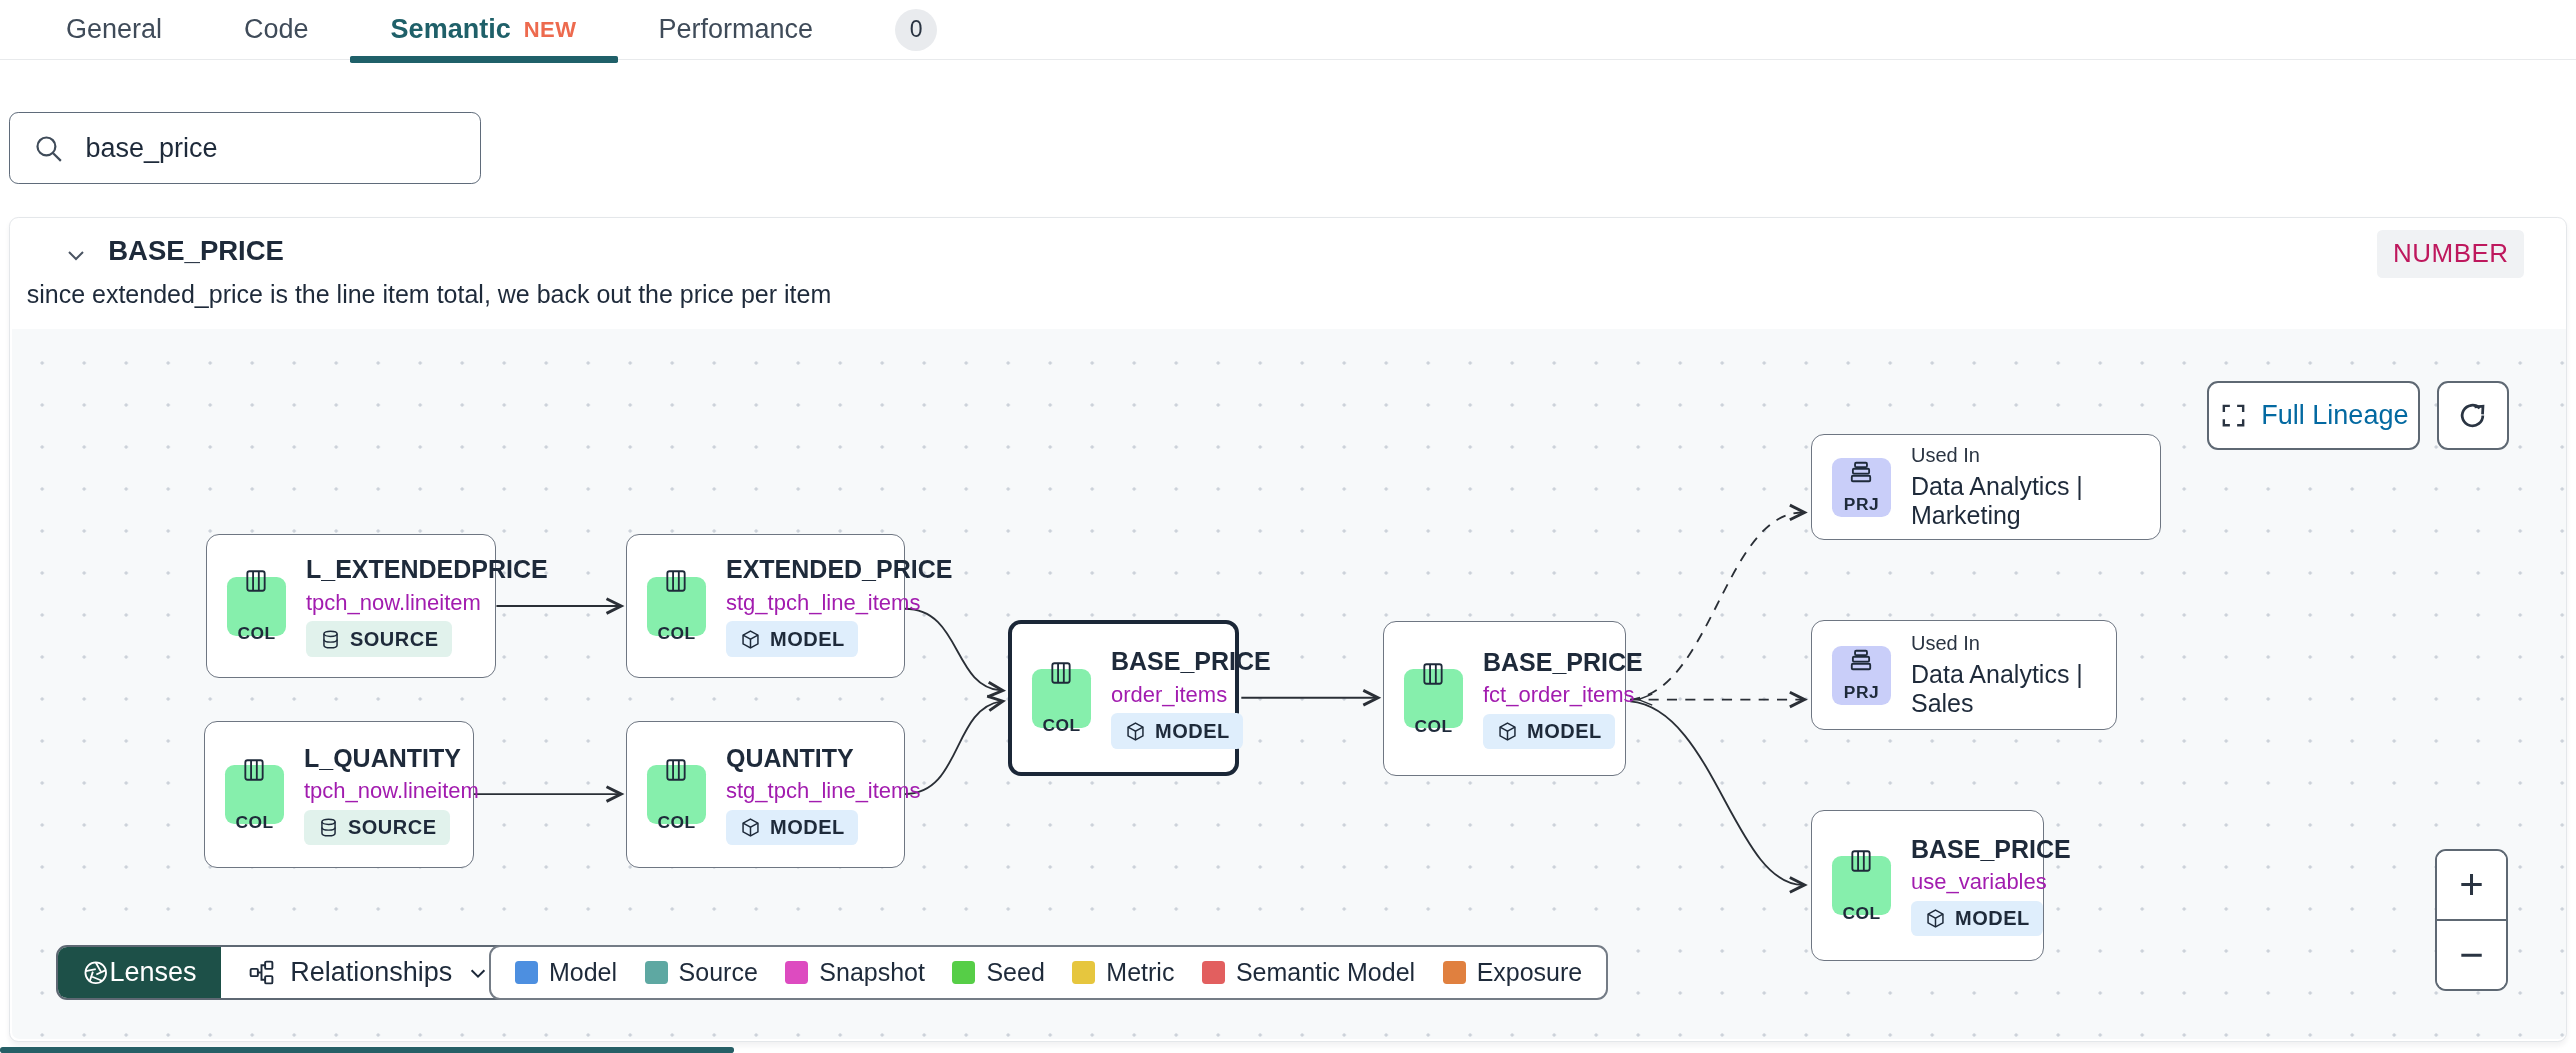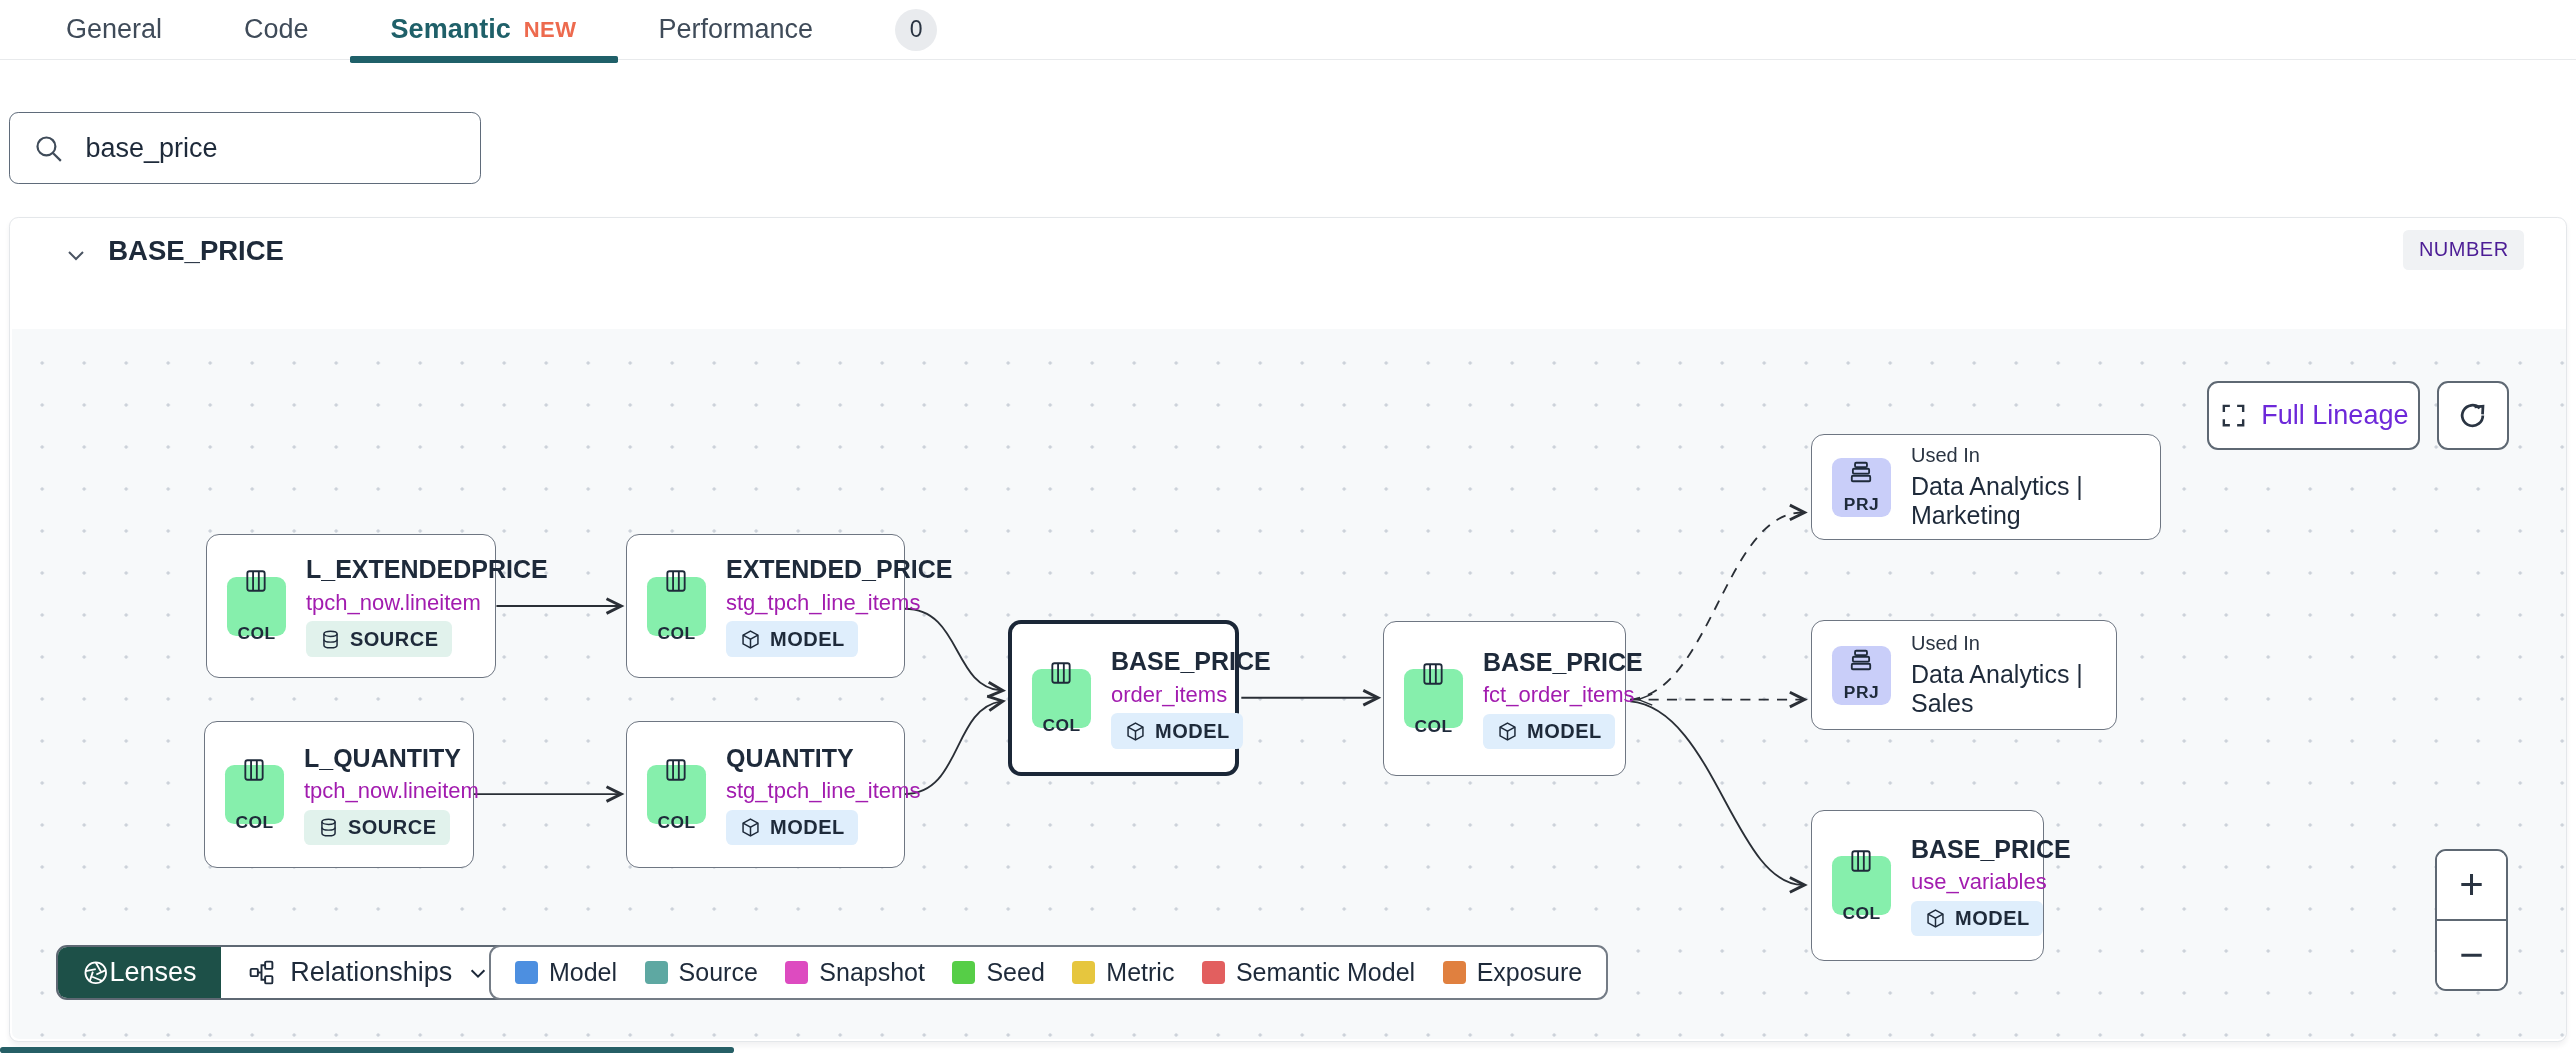--- a/index.html
+++ b/index.html
@@ -31,22 +31,22 @@
                      font-family:"Liberation Sans",sans-serif; flex:1; background:transparent; }
 
   
   .panel { position:absolute; left:9.2px; top:217px; width:2558px; height:825px;
            border:1.8px solid #E4E7EA; border-radius:9.2px; background:#fff;
            box-shadow:0 3.7px 5.5px rgba(30,42,58,.06); }
   .panel-header { position:absolute; left:0; top:0; right:0; height:111px; }
   .chev-btn { position:absolute; left:46px; top:16.5px; width:40px; height:40px;
               display:flex; align-items:center; justify-content:center; cursor:pointer; }
   .col-title { position:absolute; left:98px; top:16.5px; font-size:27.5px; font-weight:700; }
-  .type-badge { position:absolute; right:42px; top:12px; background:#F0F2F4; color:#4c1d95;
-                border-radius:5.5px; padding:8.3px 15.6px; font-size:20px; letter-spacing:0.5px;margin-left:36px; }
+  .type-badge { position:absolute; right:42px; top:12px; background:#F0F2F4; color:#be185d;
+                border-radius:5.5px; padding:8.3px 15.6px; font-size:26px; letter-spacing:0.5px;margin-left:36px; }
   .col-desc { position:absolute; left:16.5px; top:62px; font-size:25px; color:#1E2A3A; }
 
   
   .canvas { position:absolute; left:1.8px; top:111px; width:2554px; height:710px;
             background:#F7F9FA; border-radius:0 0 7.3px 7.3px; overflow:hidden;
             background-image:radial-gradient(circle,#CBD1D9 1.5px,transparent 1.7px);
             background-size:42px 42px; background-position:9.2px 13px; }
   .edges { position:absolute; left:0; top:0; }
 
   
@@ -64,21 +64,21 @@
   .nbadge { display:inline-flex; align-items:center; gap:9.2px; border-radius:6.4px;
             padding:6.4px 13.8px; font-size:20px; font-weight:700; letter-spacing:0.5px;
             width:max-content; color:#1E2A3A; }
   .nbadge.source { background:#E1F2EC; }
   .nbadge.model { background:#DFEEFC; }
   .usedin .small { font-size:20px; color:#2A3442; }
   .usedin .big { font-size:25px; }
 
   
   .btn { background:#fff; border:2.8px solid #5E6873; border-radius:11px; cursor:pointer;
-         display:flex; align-items:center; justify-content:center; color:#6d28d9; }
+         display:flex; align-items:center; justify-content:center; color:#0369a1; }
   .full-lineage { position:absolute; left:2195px; top:52px; width:213px; height:69px;
                   gap:13.8px; font-size:27px; }
   .refresh { position:absolute; left:2425px; top:52px; width:72px; height:69px; }
   .zoomctl { position:absolute; left:2423px; top:520px; width:73px; height:142px;
              background:#fff; border:2.8px solid #5E6873; border-radius:11px; overflow:hidden;
              display:flex; flex-direction:column; }
   .zoomctl .zbtn { flex:1; display:flex; align-items:center; justify-content:center;
                    font-size:42px; font-weight:400; color:#2A3442; cursor:pointer; background:#fff; }
   .zoomctl .zbtn:first-child { border-bottom:2.8px solid #5E6873; }
 
@@ -136,20 +136,21 @@
   <div class="panel-header">
     <div class="chev-btn">
       <span>
         <svg width="24" height="24" viewBox="0 0 24 24" fill="none" stroke="#4A5462" stroke-width="2">
           <polyline points="5,9 12,16 19,9"></polyline>
         </svg>
       </span>
     </div>
     <div class="col-title">BASE_PRICE</div>
     <div class="type-badge">NUMBER</div>
+    <div class="col-desc">since extended_price is the line item total, we back out the price per item</div>
   </div>
 
   <div class="canvas">
 
     <svg class="edges" width="2554" height="710" viewBox="0 0 2784 774" fill="none">
       <defs>
         <marker id="arr" markerWidth="12" markerHeight="12" refX="8" refY="5" orient="auto">
           <path d="M1,1 L9,5 L1,9" fill="none" stroke="#2A2F36" stroke-width="1.6"></path>
         </marker>
       </defs>

